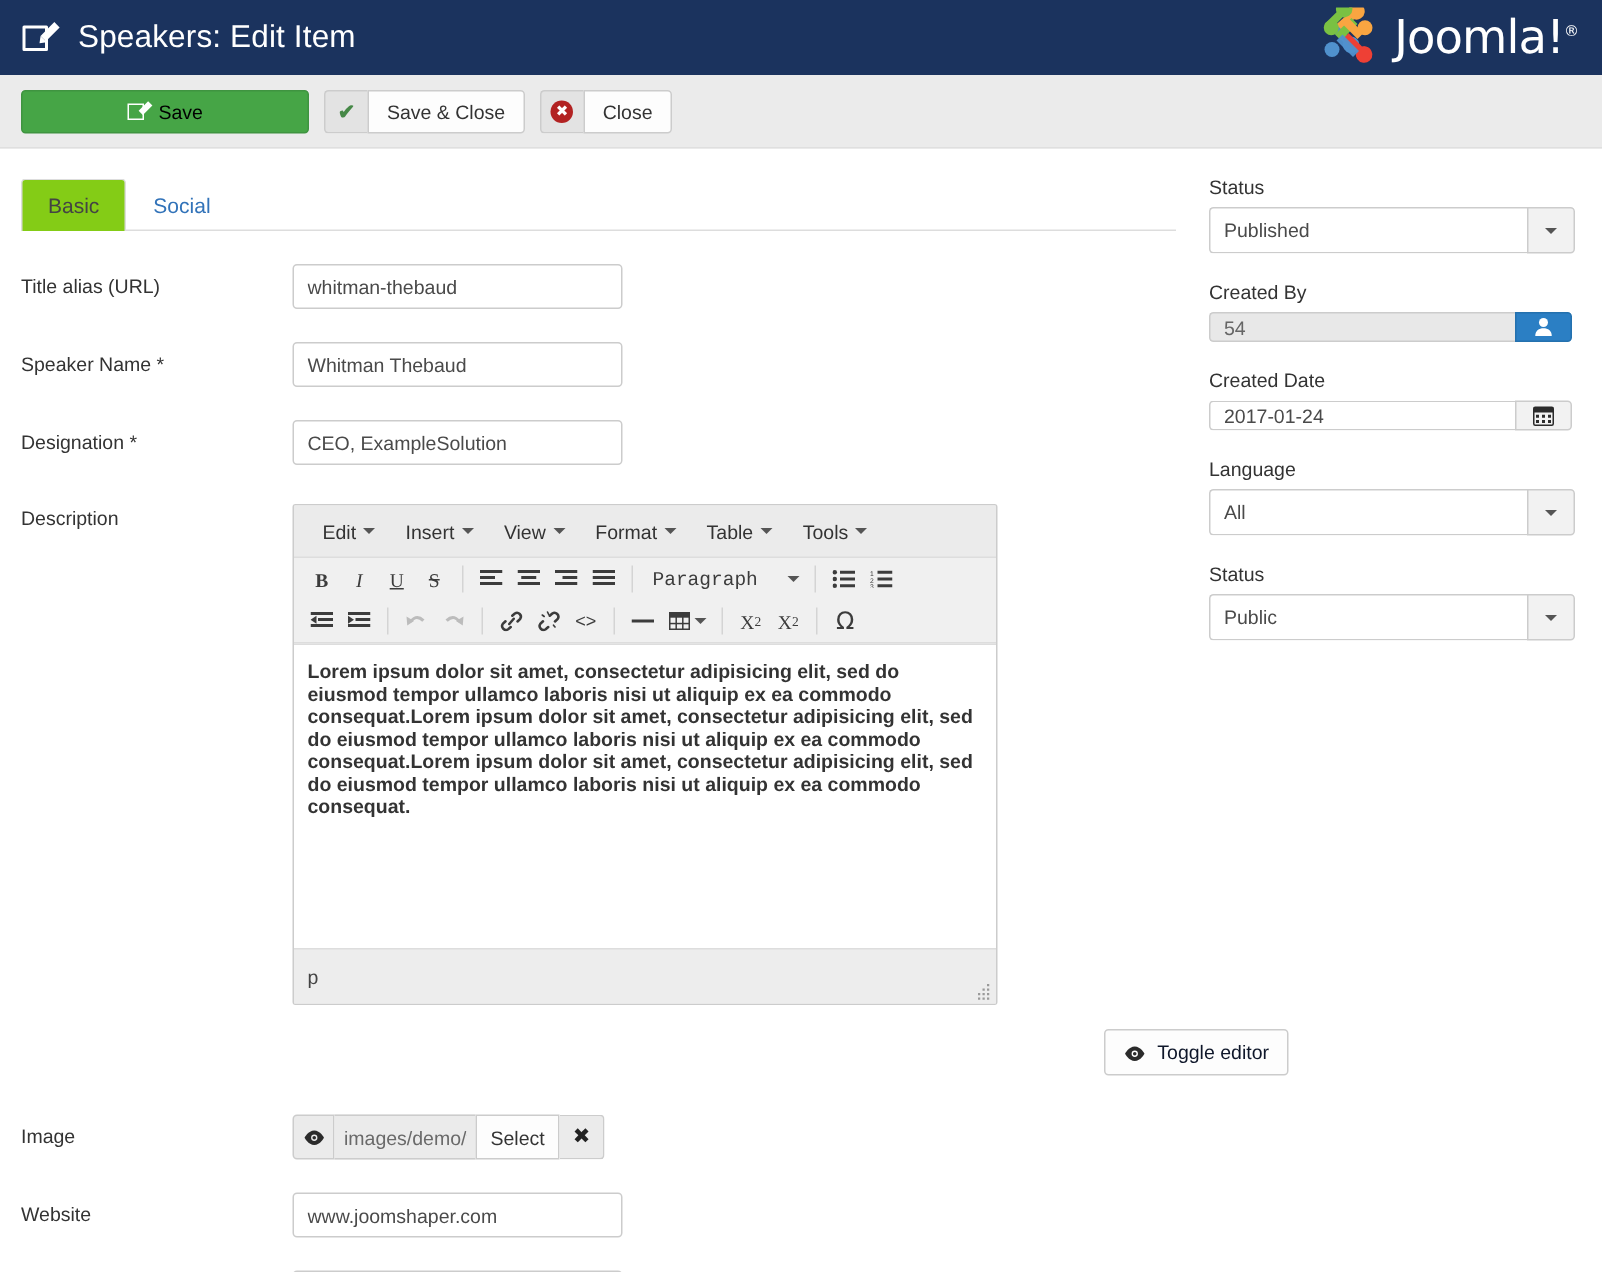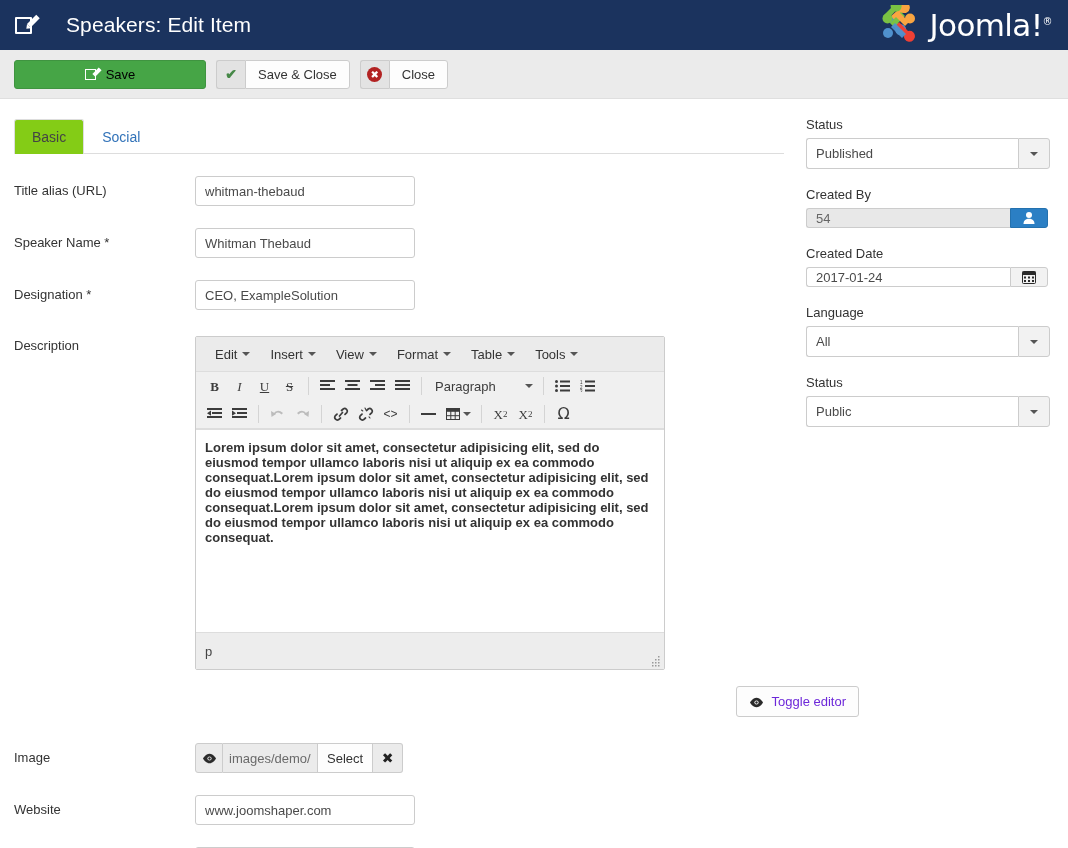--- a/index.html
+++ b/index.html
@@ -23,21 +23,21 @@
     background: #1b335e;
     display: flex;
     align-items: center;
     justify-content: space-between;
     padding: 0 0 0 14px;
     box-sizing: border-box;
   }
   .header-left {
     display: flex;
     align-items: flex-start;
-    gap: 28px;
+    gap: 14px;
   }
   .page-icon {
     width: 24px;
     height: 24px;
     position: relative;
     flex: 0 0 auto;
   }
   .page-icon .sq {
     position: absolute;
     left: 1px; top: 4px;
@@ -322,20 +322,21 @@
   .tb-select {
     display: flex;
     align-items: center;
     min-width: 98px;
     height: 22px;
     padding: 0 4px 0 7px;
     font-size: 13px;
     color: #3c3c3c;
     justify-content: space-between;
     cursor: pointer;
+    font-family: Liberation Mono, monospace;
   }
   .tb-select .caret { border-top-color:#555; }
   .editor-body {
     height: 203px;
     padding: 10px 10px 0 9px;
     font-size: 13px;
     line-height: 15px;
     color: #333333;
     border-top: 1px solid #dddddd;
     box-sizing: border-box;
@@ -367,21 +368,21 @@
   .btn-toggle {
     background: #fdfdfd;
     border: 1px solid #cccccc;
     border-radius: 3px;
     height: 29px;
     padding: 0 12px;
     display: flex;
     align-items: center;
     gap: 8px;
     font-size: 13px;
-    color: #6d28d9;
+    color: #0f172a;
     cursor: pointer;
   }
   .eye {
     width: 15px; height: 11px;
     position: relative;
   }
 
   
   .img-group {
     display: flex;

